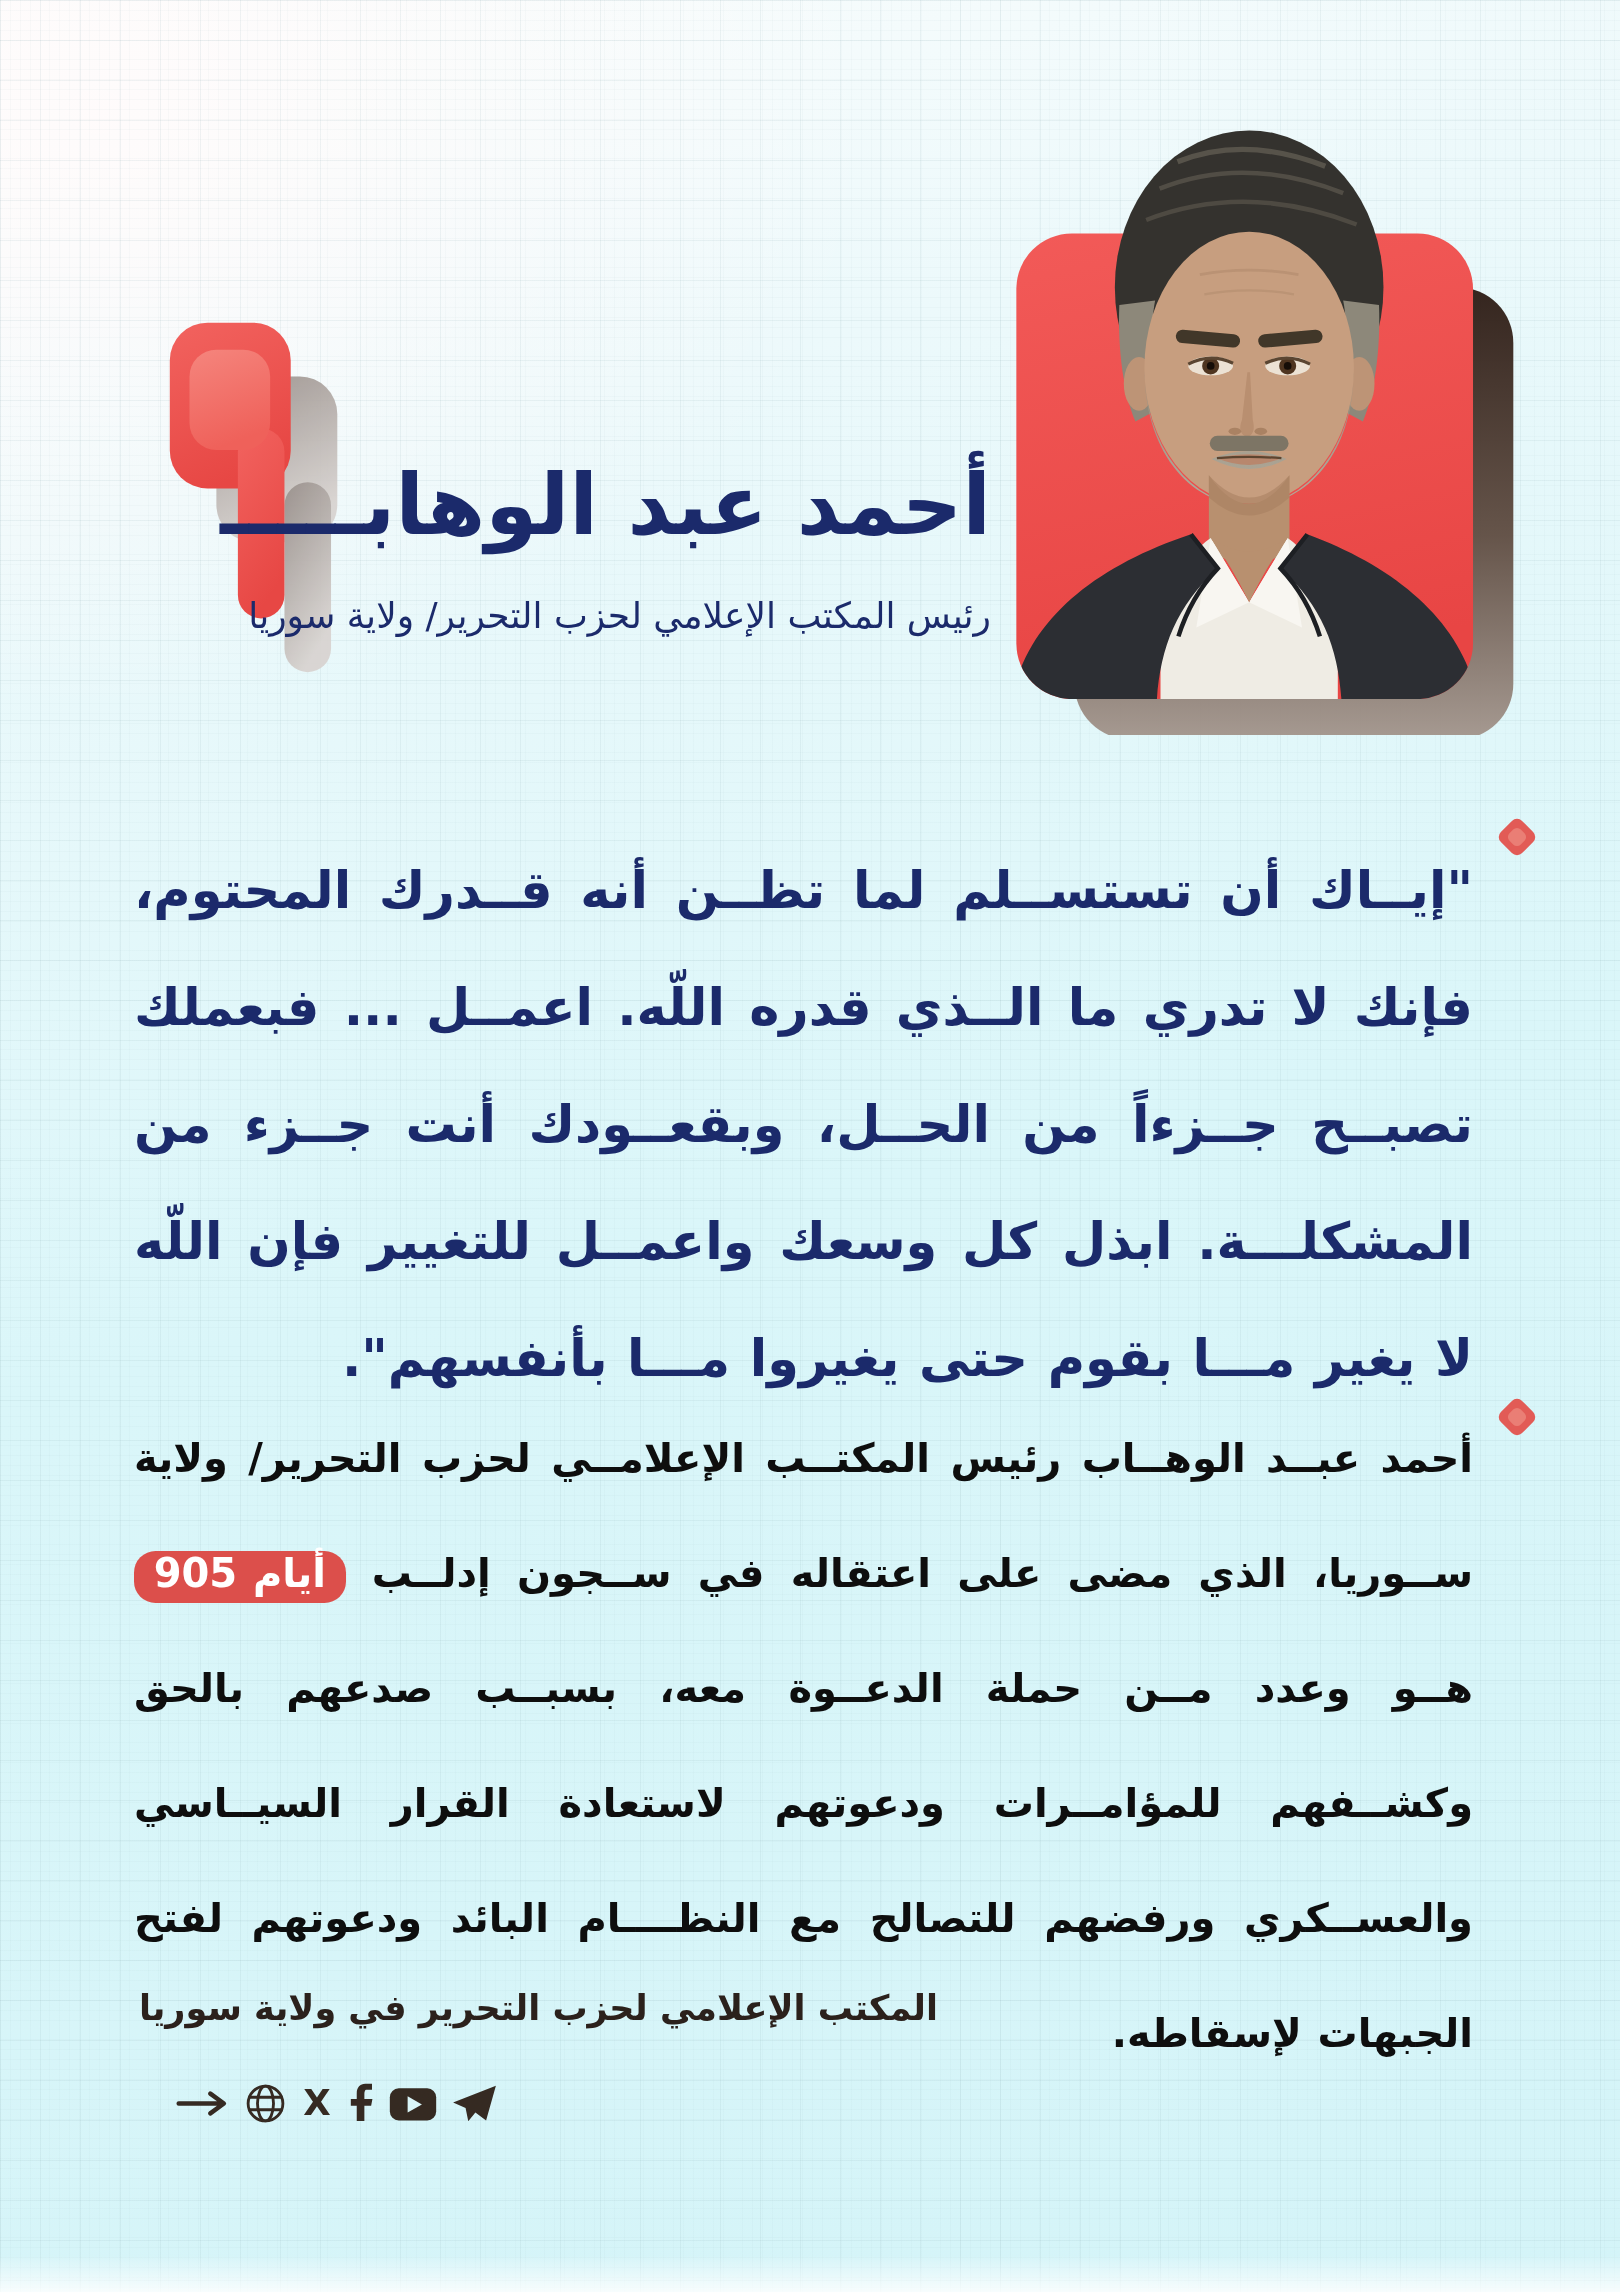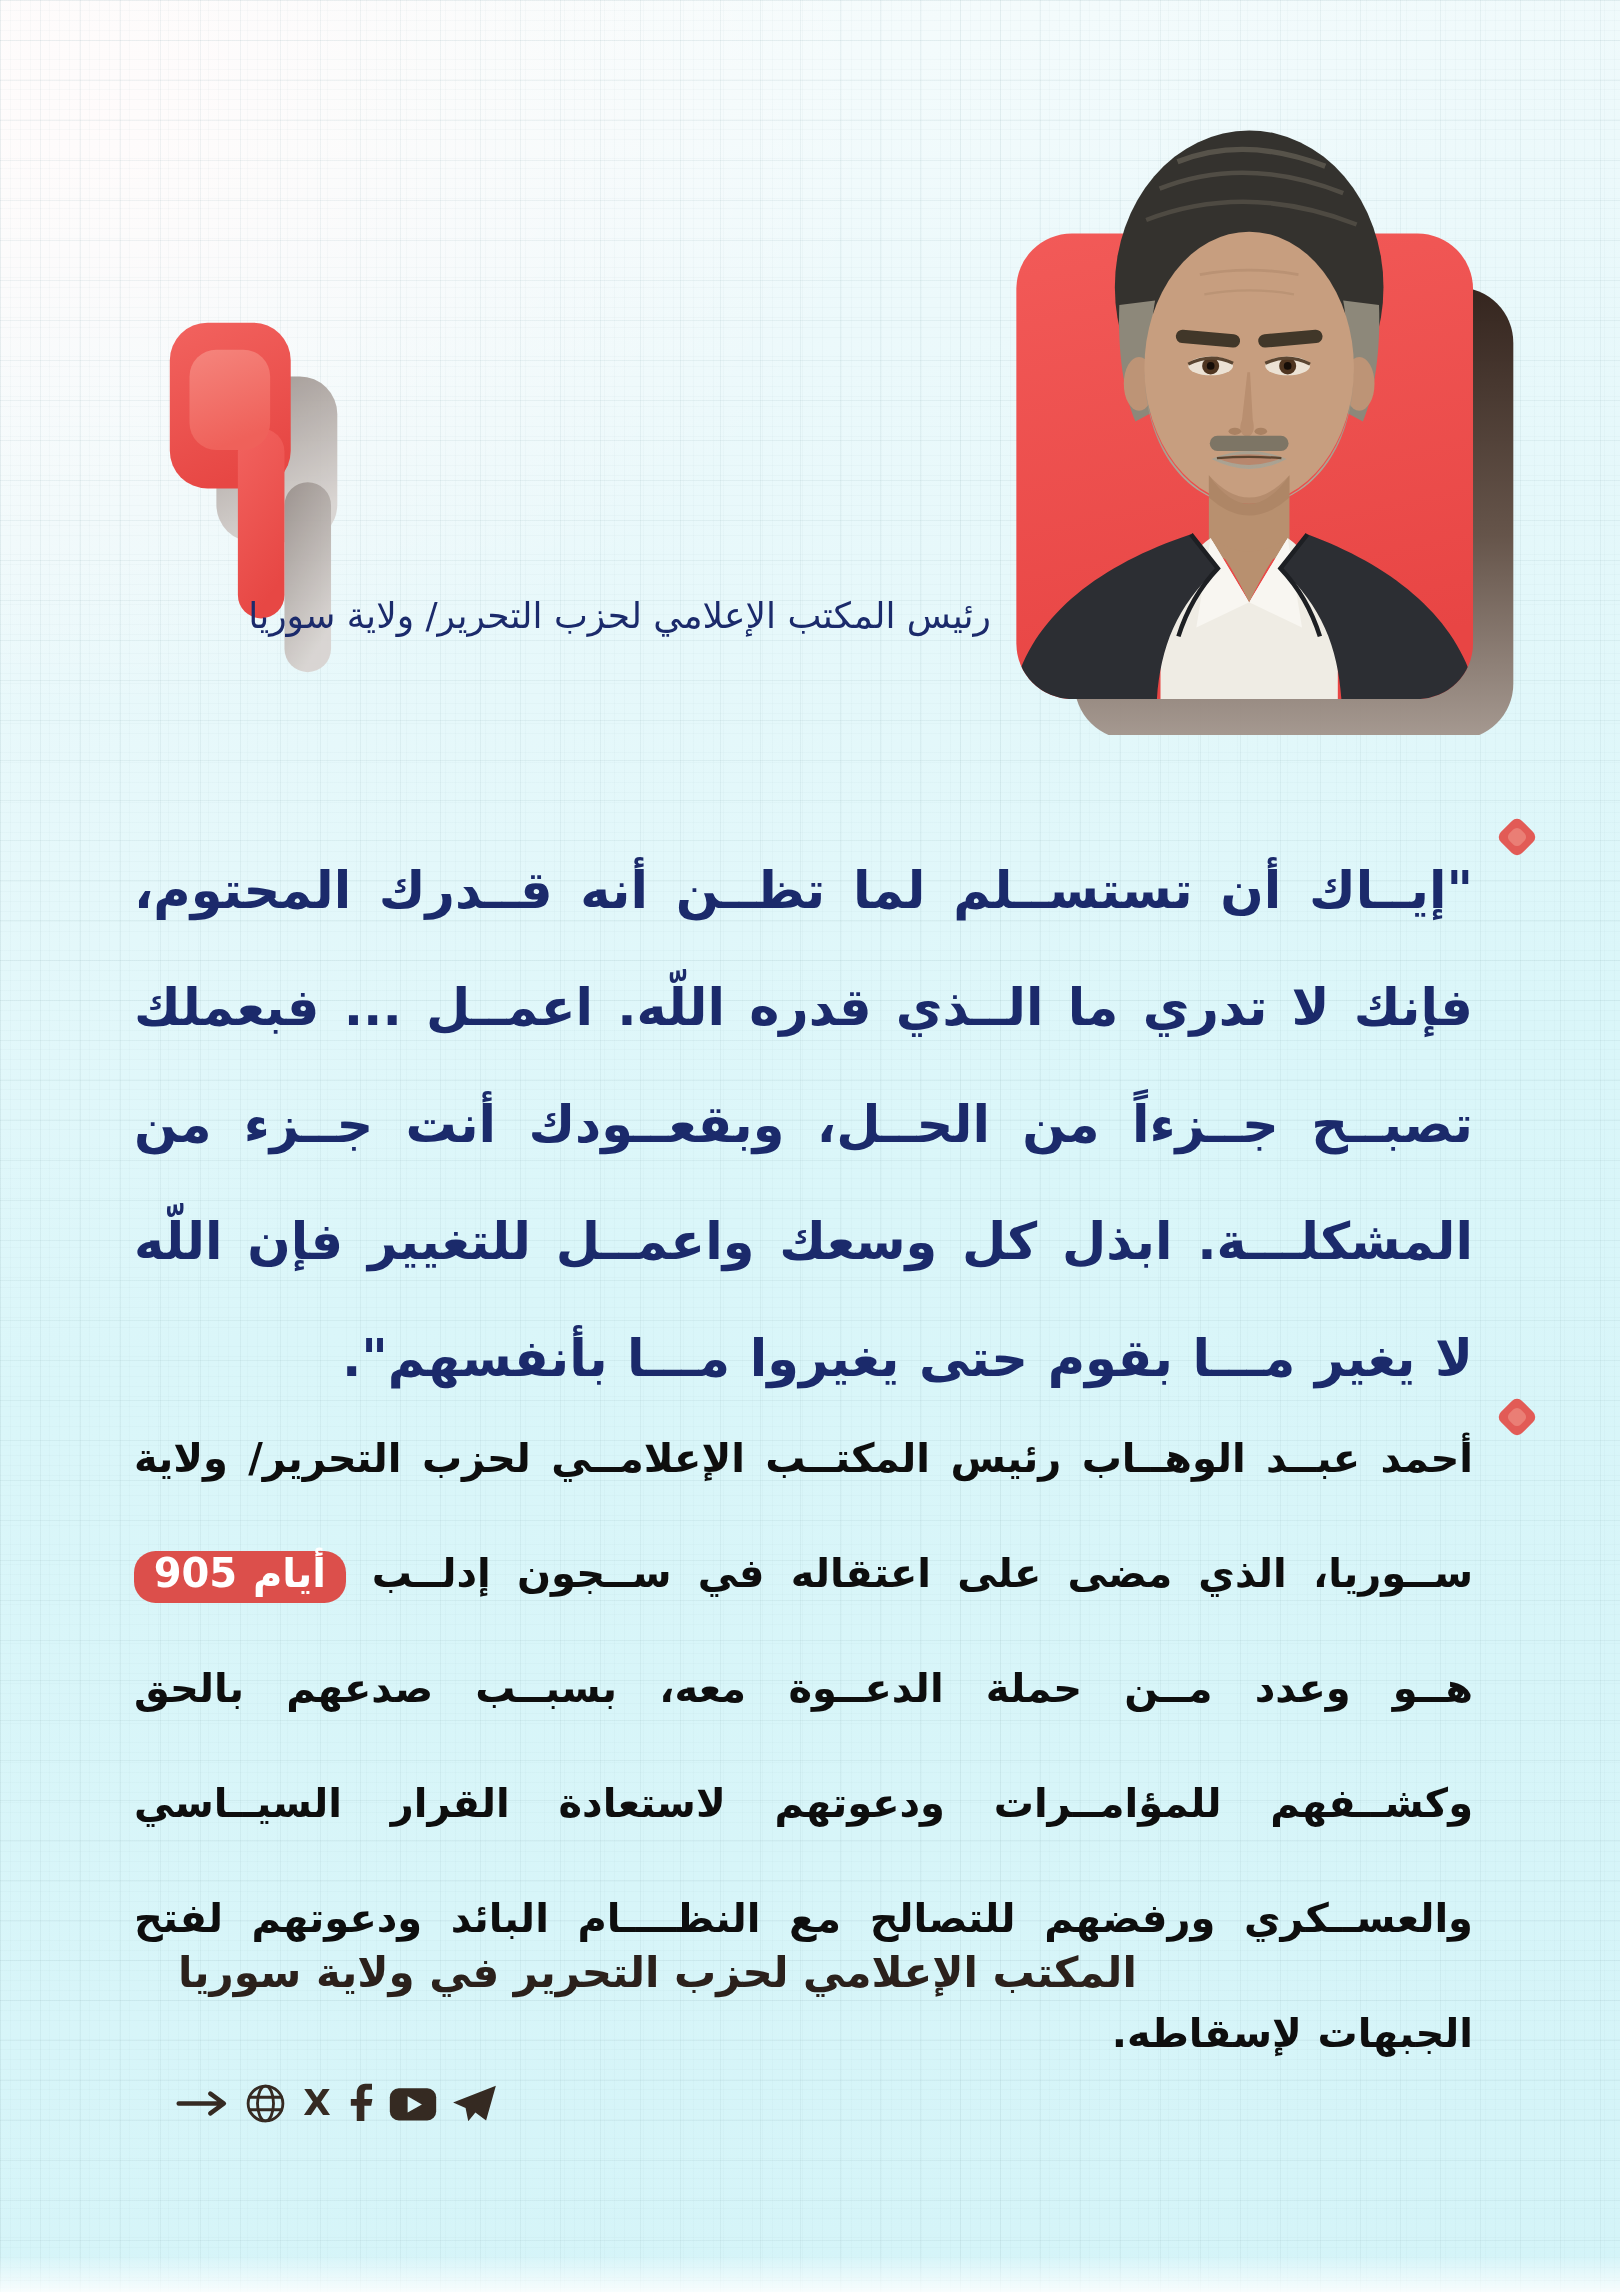--- a/index.html
+++ b/index.html
@@ -34,22 +34,22 @@
   .badge{
     display:inline-block;background:#dc4f4b;color:#ffffff;
     border-radius:21.5px;padding:0 19.7px 7.2px;line-height:1.12;
   }
   .diamond{width:30px;height:30px;border-radius:7.2px;background:#e25b56;transform:rotate(45deg);}
   .diamond .inner{position:absolute;left:7.2px;top:7.2px;width:16px;height:16px;border-radius:5.4px;background:#ea7e75;}
   #bullet-quote{left:1502px;top:822px;}
   #bullet-bio{left:1502px;top:1402px;}
   
   .footer-org{
-    left:139px;top:1948px;color:#2b211c;font-size:42px;font-weight:bold;
-    direction:rtl;white-space:nowrap;margin-left:39px;
+    left:139px;top:1988px;color:#2b211c;font-size:35px;font-weight:bold;
+    direction:rtl;white-space:nowrap;
   }
   .social-row{left:176px;top:2083px;display:flex;align-items:center;gap:12.5px;}
   .social-row svg{display:block;}
   .bottom-fade{left:0;right:0;bottom:0;height:38px;
     background:linear-gradient(to bottom, rgba(255,255,255,0), rgba(255,255,255,0.85));}
 </style>
 </head>
 <body>
 
 <div id="canvas">
@@ -153,20 +153,21 @@
       <path d="M338,490 L295,562 L354,590 Z" fill="#f8f6f1"></path>
       <path d="M252,490 Q275,520 295,562 Q315,520 338,490 Q316,505 295,505 Q274,505 252,490 Z" fill="#b8906f"></path>
 
       <path d="M35,670 L35,650 C58,575 128,520 230,486 L260,524 C214,566 196,612 192,670 Z" fill="#2c2e33"></path>
       <path d="M545,670 L545,650 C522,575 452,520 360,486 L330,524 C376,566 394,612 398,670 Z" fill="#2c2e33"></path>
       <path d="M230,486 L260,524 C240,545 226,568 216,600" stroke="#1d1f23" stroke-width="5" fill="none"></path>
       <path d="M360,486 L330,524 C350,545 364,568 374,600" stroke="#1d1f23" stroke-width="5" fill="none"></path>
     </g>
   </svg>
 
+  <div class="abs person-name">أحمد عبد الوهابـــــ</div>
   <div class="abs person-title">رئيس المكتب الإعلامي لحزب التحرير/ ولاية سوريا</div>
 
   <div class="abs diamond" id="bullet-quote">
       <div class="inner"></div>
     </div>
   <p class="abs para quote-para">"إيــاك أن تستســلم لما تظــن أنه قــدرك المحتوم، فإنك لا تدري ما الــذي قدره اللّه. اعمــل ... فبعملك تصبــح جــزءاً من الحــل، وبقعــودك أنت جــزء من المشكلـــة. ابذل كل وسعك واعمــل للتغيير فإن اللّه لا يغير مـــا بقوم حتى يغيروا مـــا بأنفسهم".</p>
 
   <div class="abs diamond" id="bullet-bio">
       <div class="inner"></div>
     </div>

